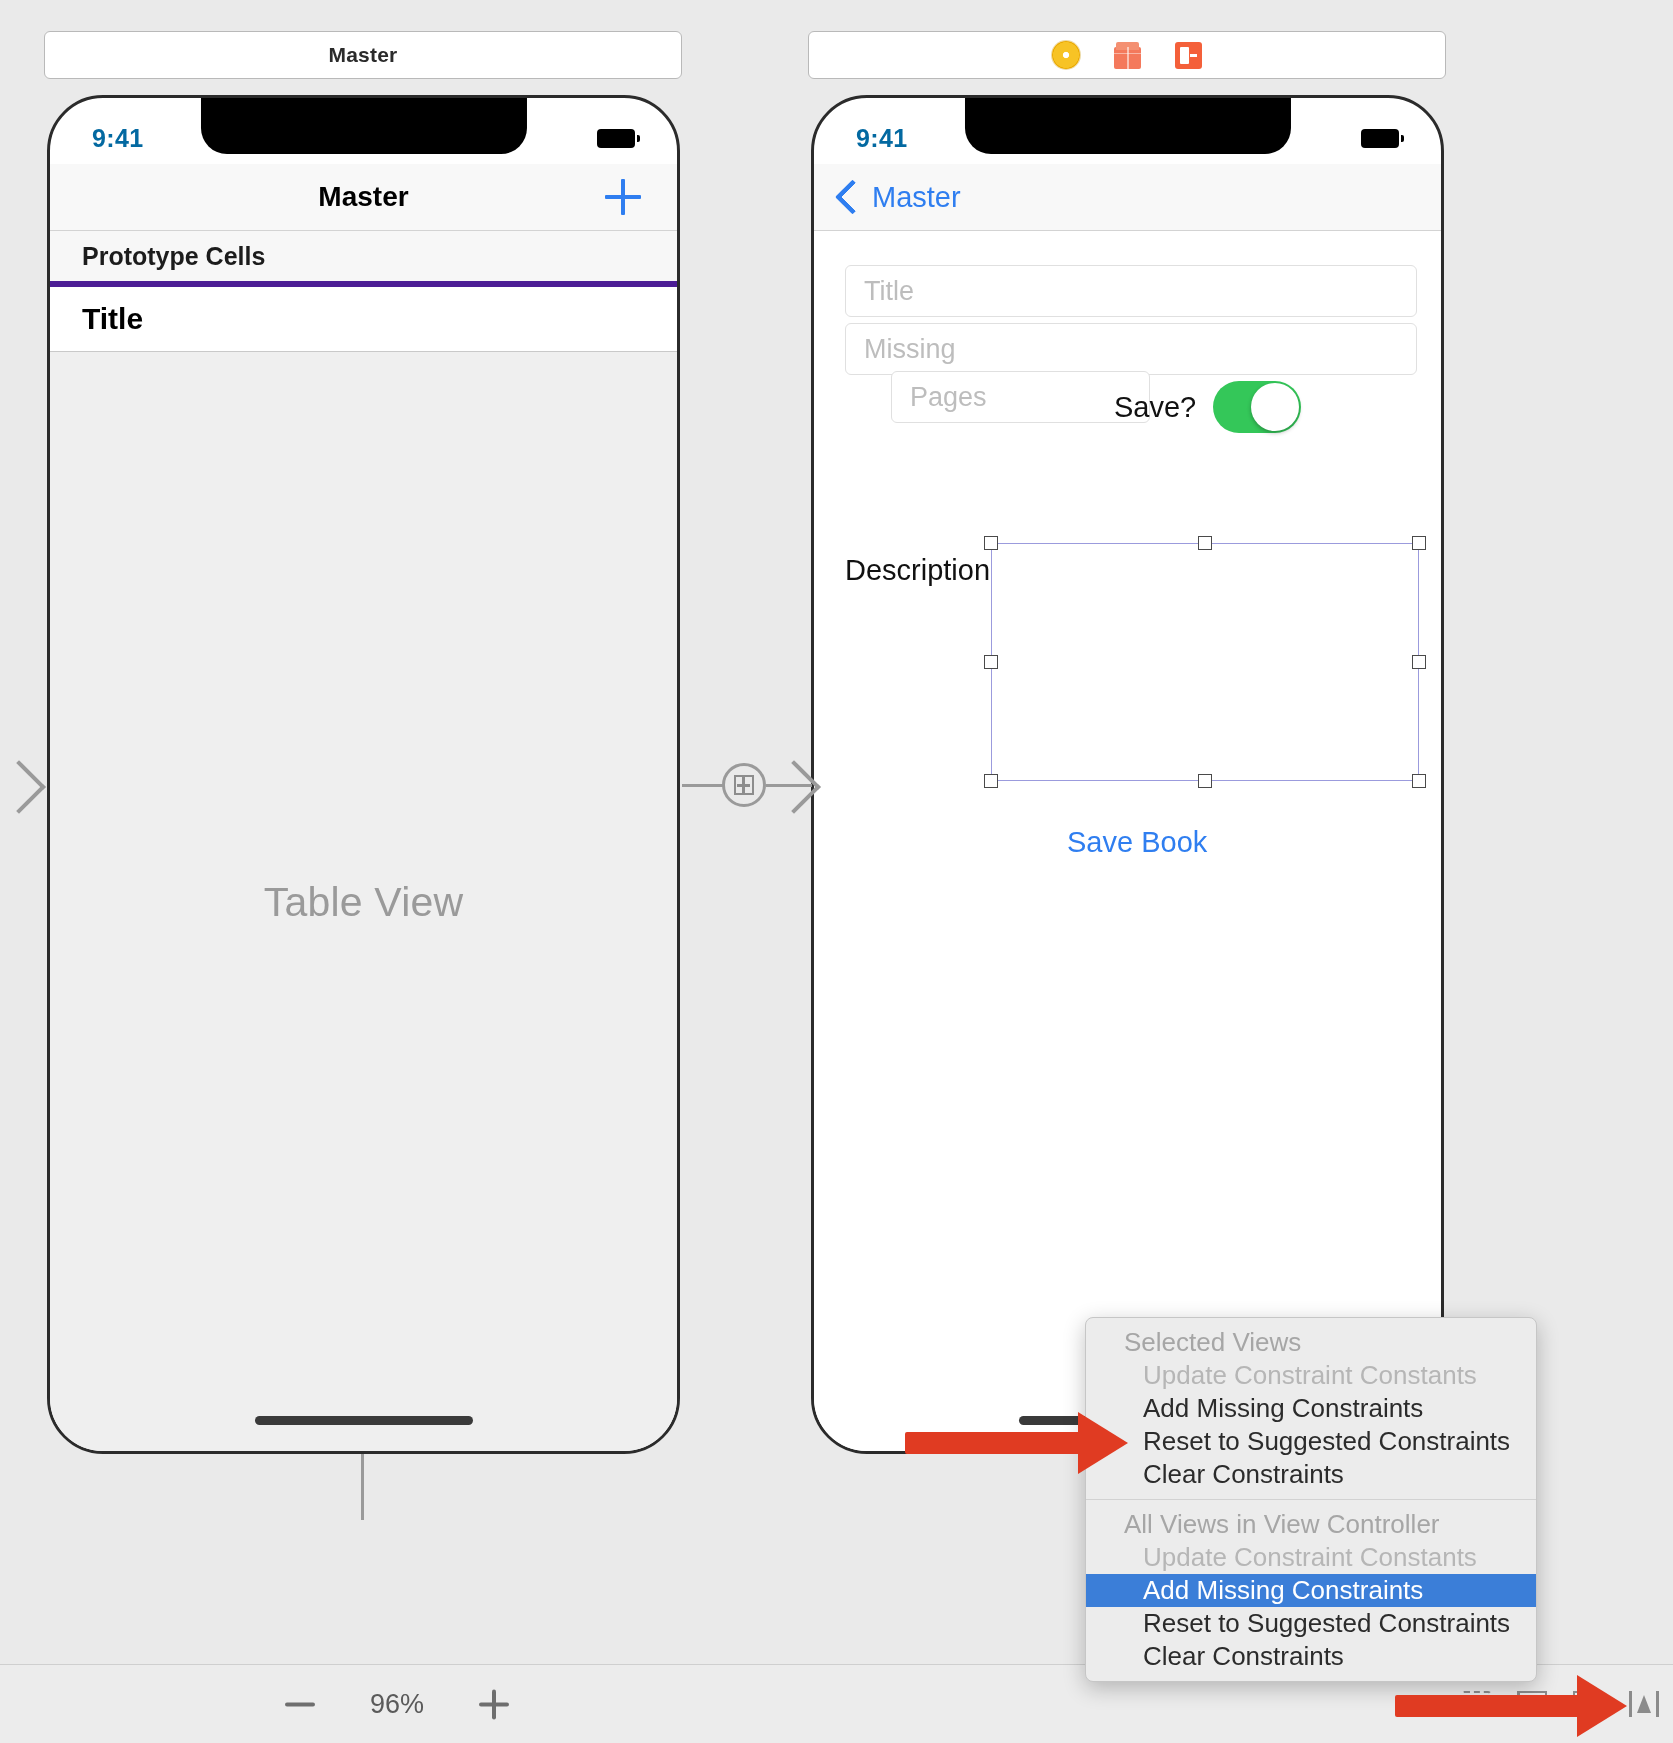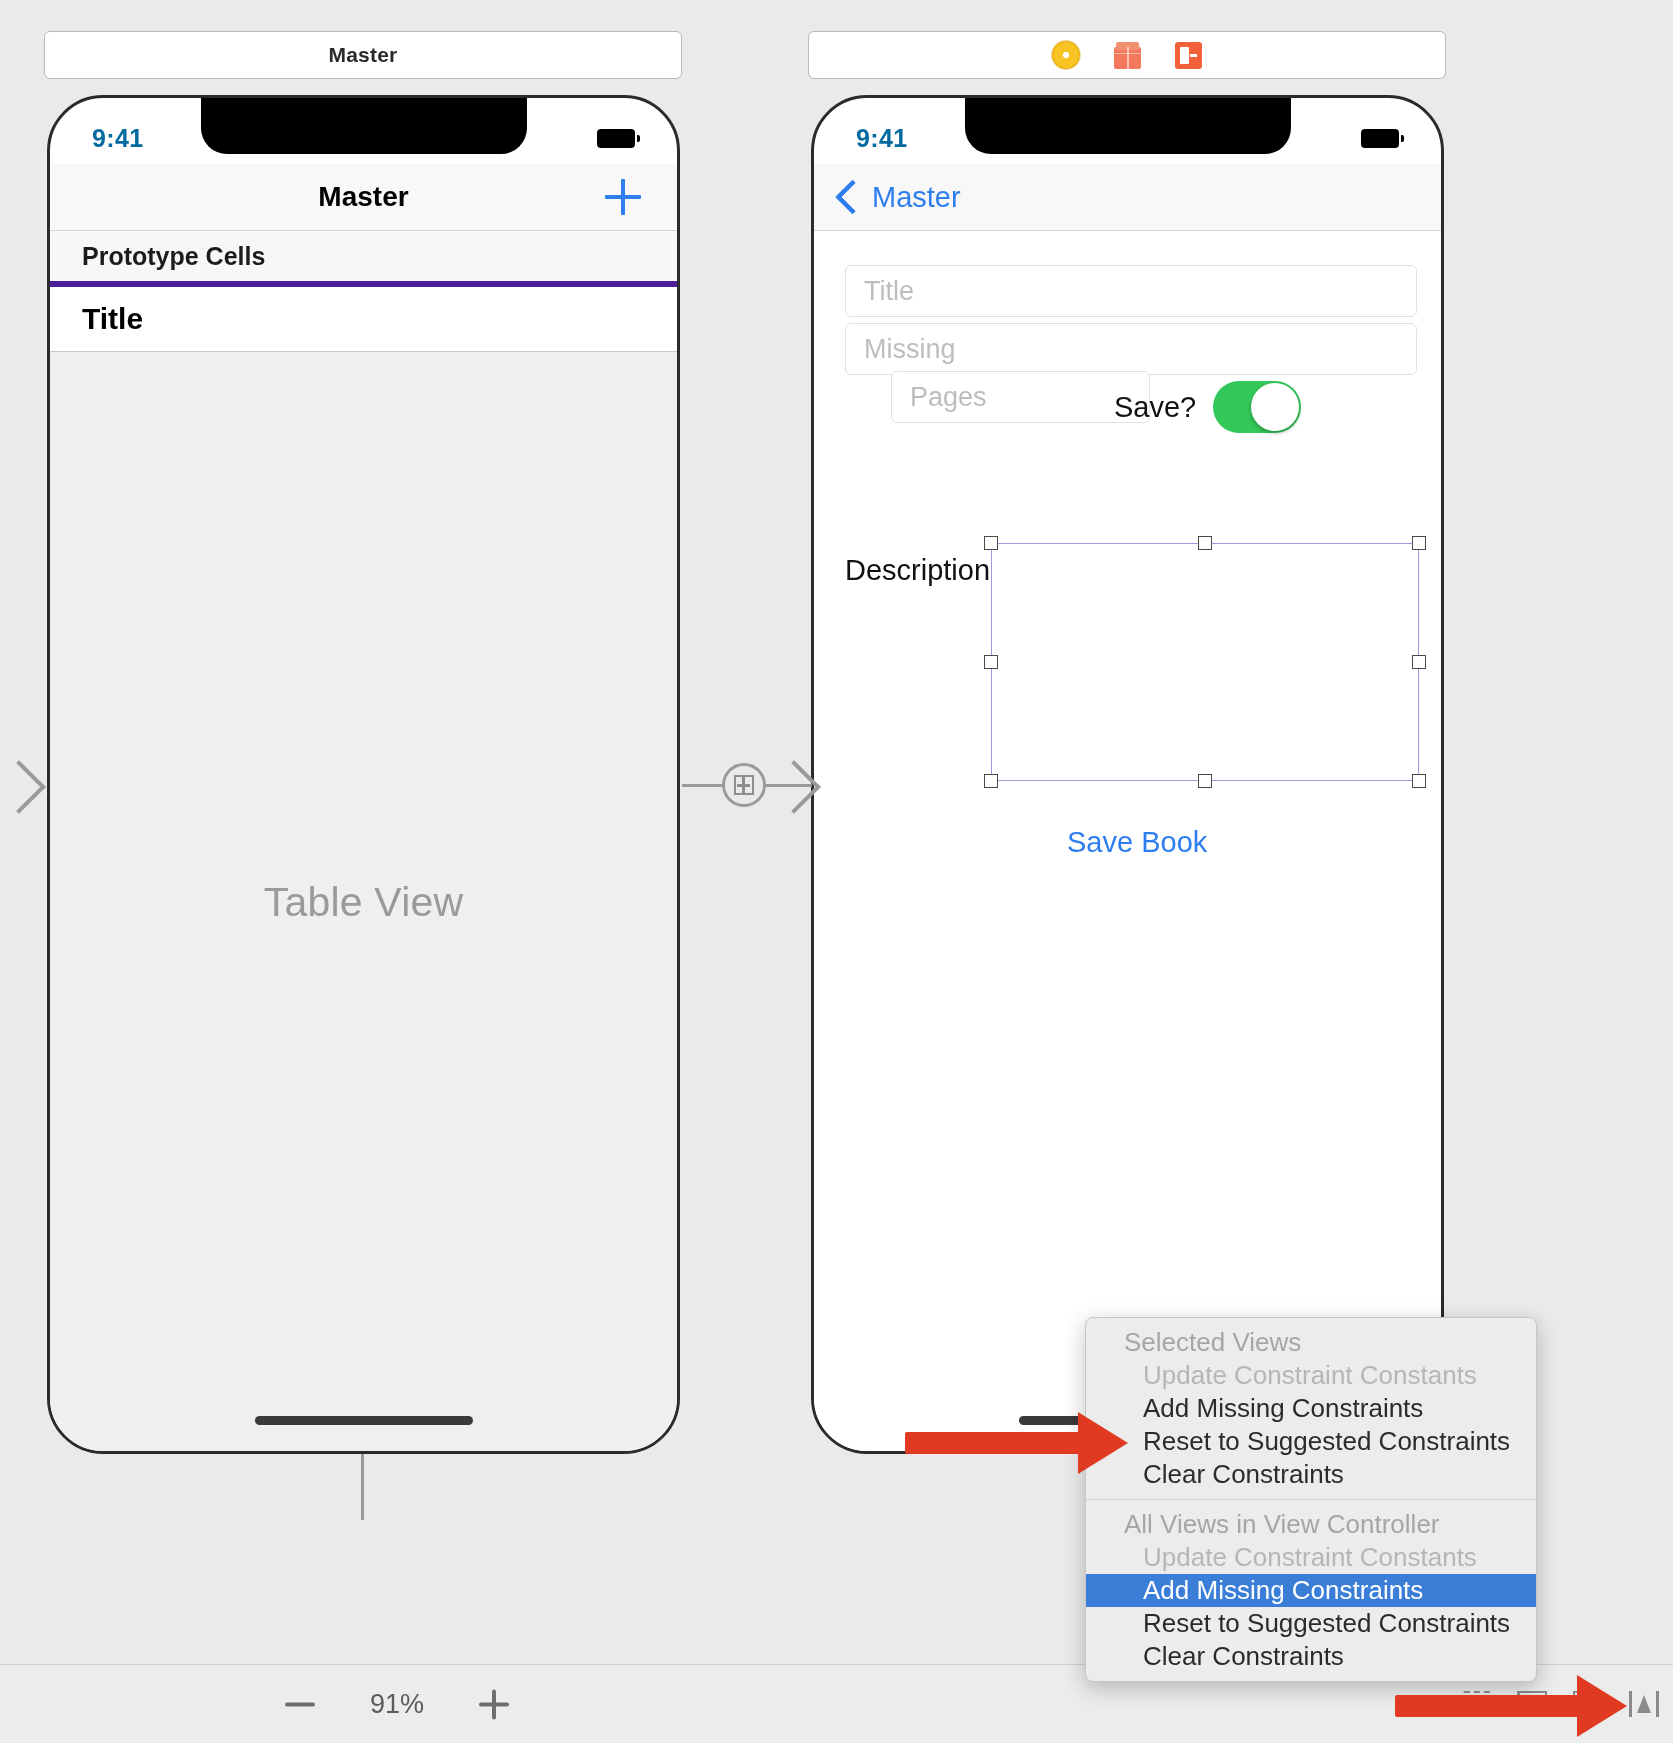--- a/index.html
+++ b/index.html
@@ -662,21 +662,21 @@
   </div>
   <div class="conn-line" style="left:766px; top:784px; width:46px;"></div>
   <div class="arrowhead" style="left:775px; top:768px;"></div>
 
   <div class="vtick" style="left:361px; top:1454px; height:66px;"></div>
 </div>
 
 <div id="bottombar">
   <div class="zoomctl">
     <span class="zminus"></span>
-    <span class="zval">91%</span>
+    <span class="zval">96%</span>
     <span class="zplus"></span>
   </div>
 
   <div class="tb-right">
     <span class="tb-ic">
       <span class="dash-corners"></span>
     </span>
     <span class="tb-ic">
       <span class="bx"></span>
         <span class="bar-l"></span>

